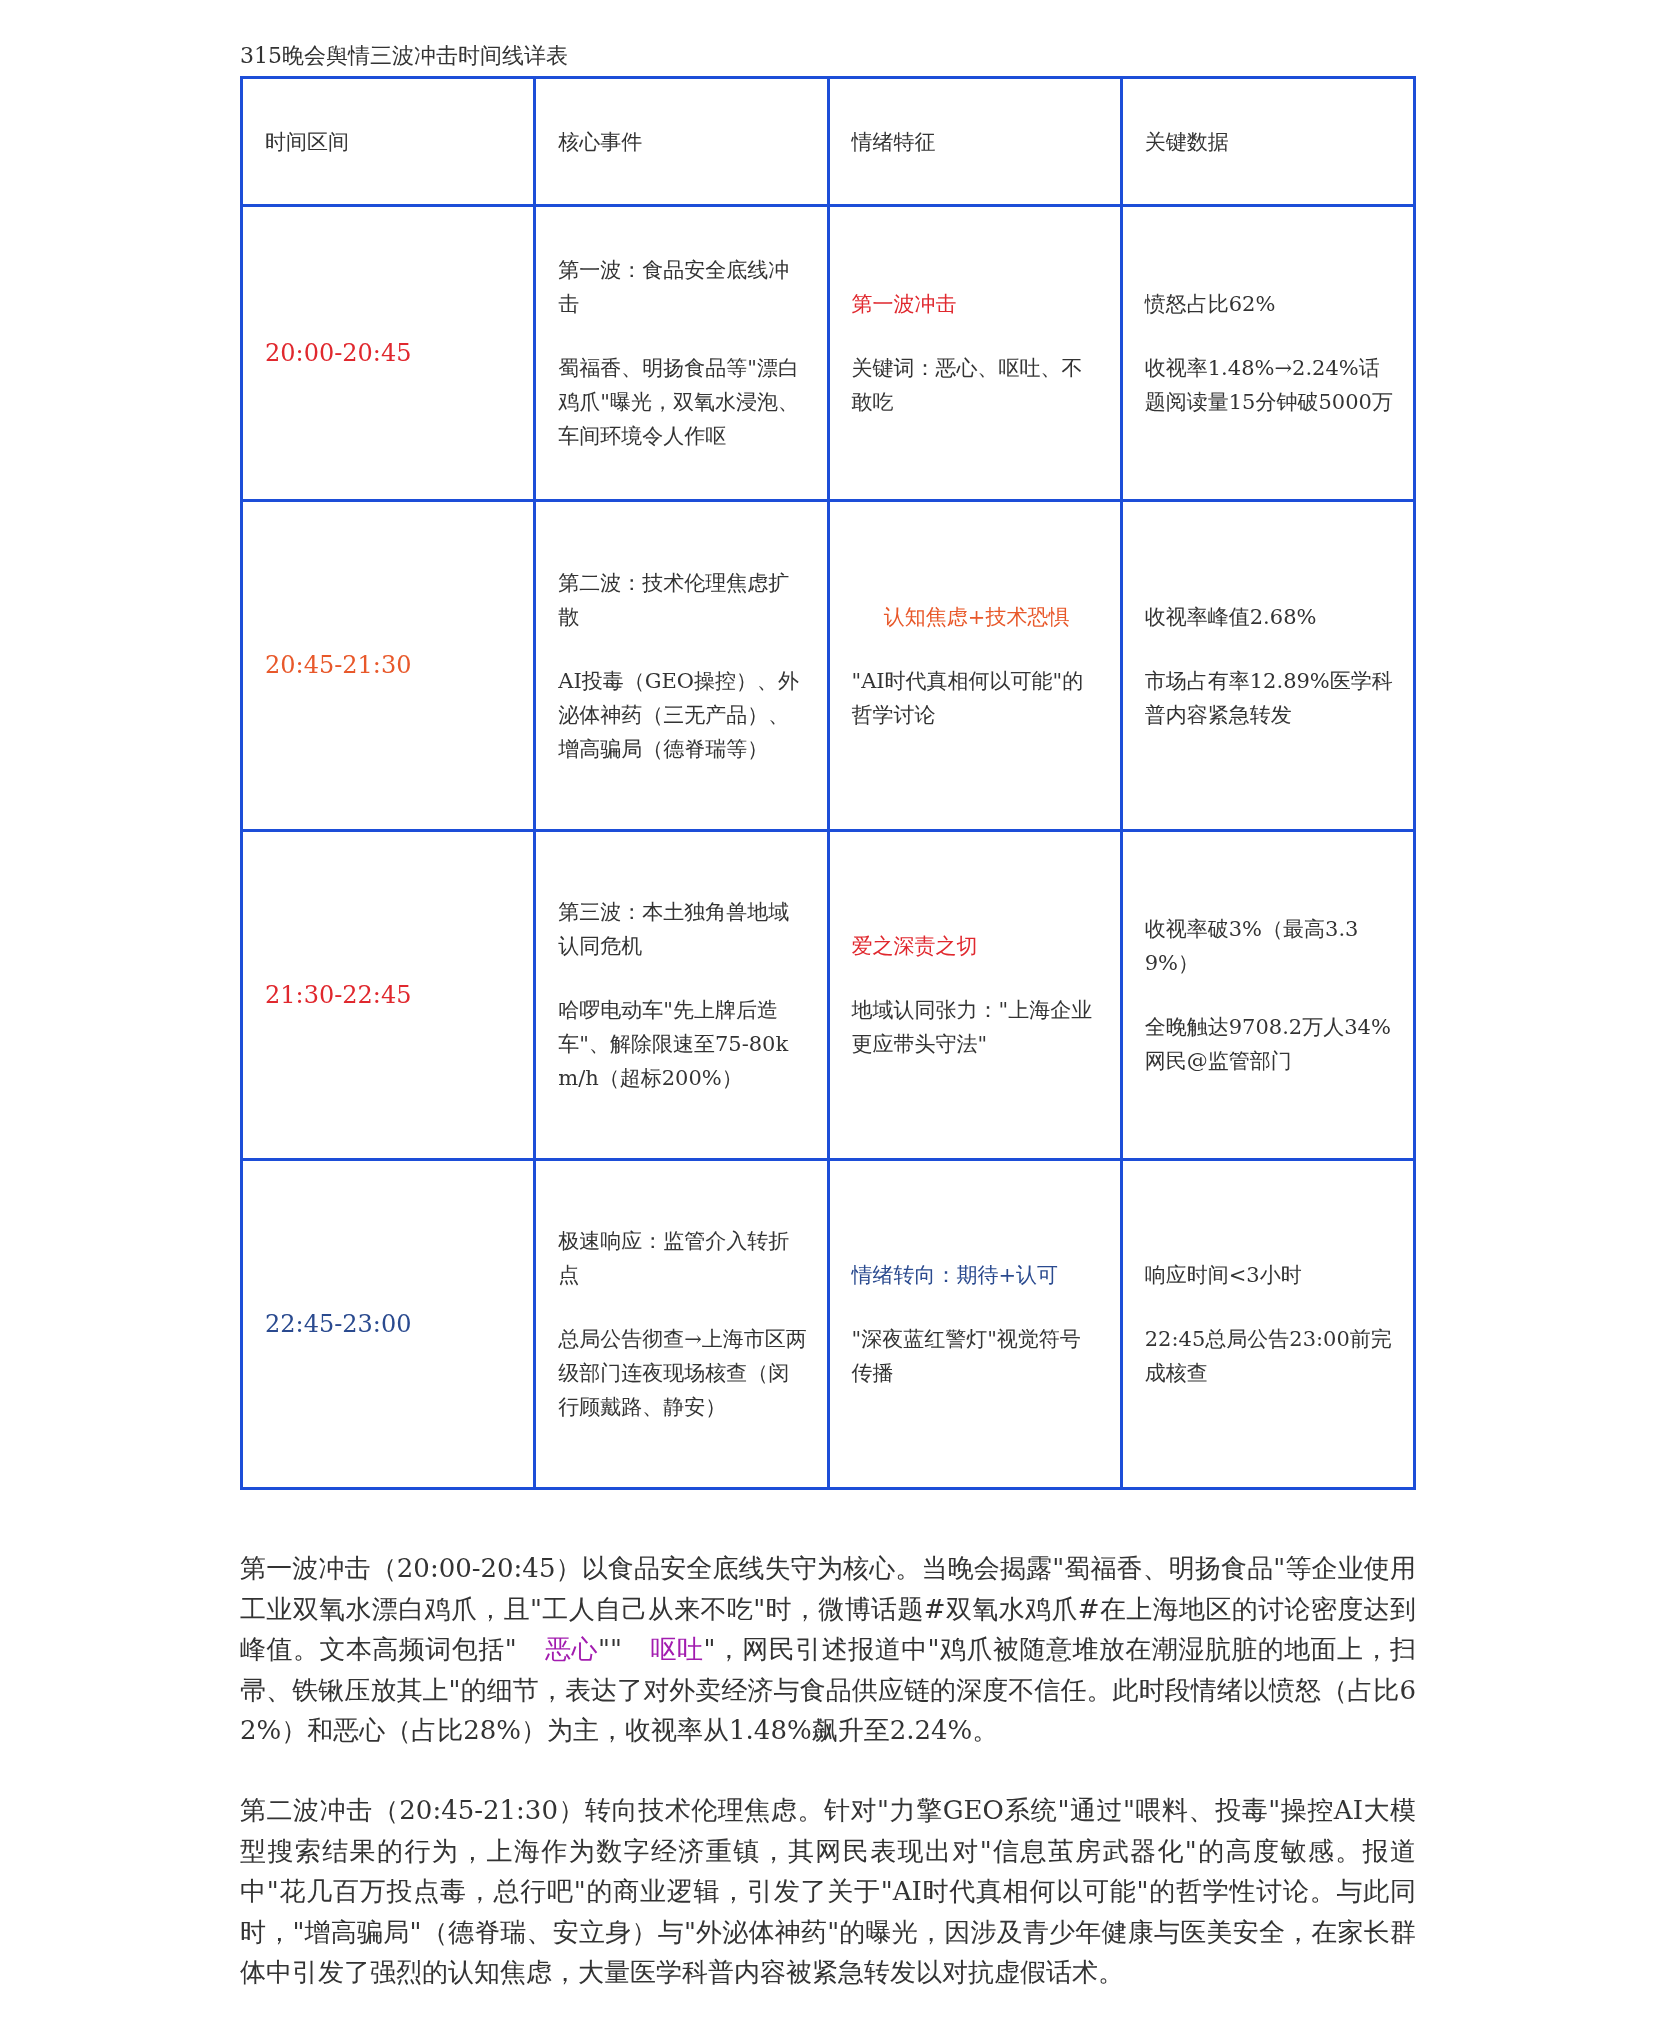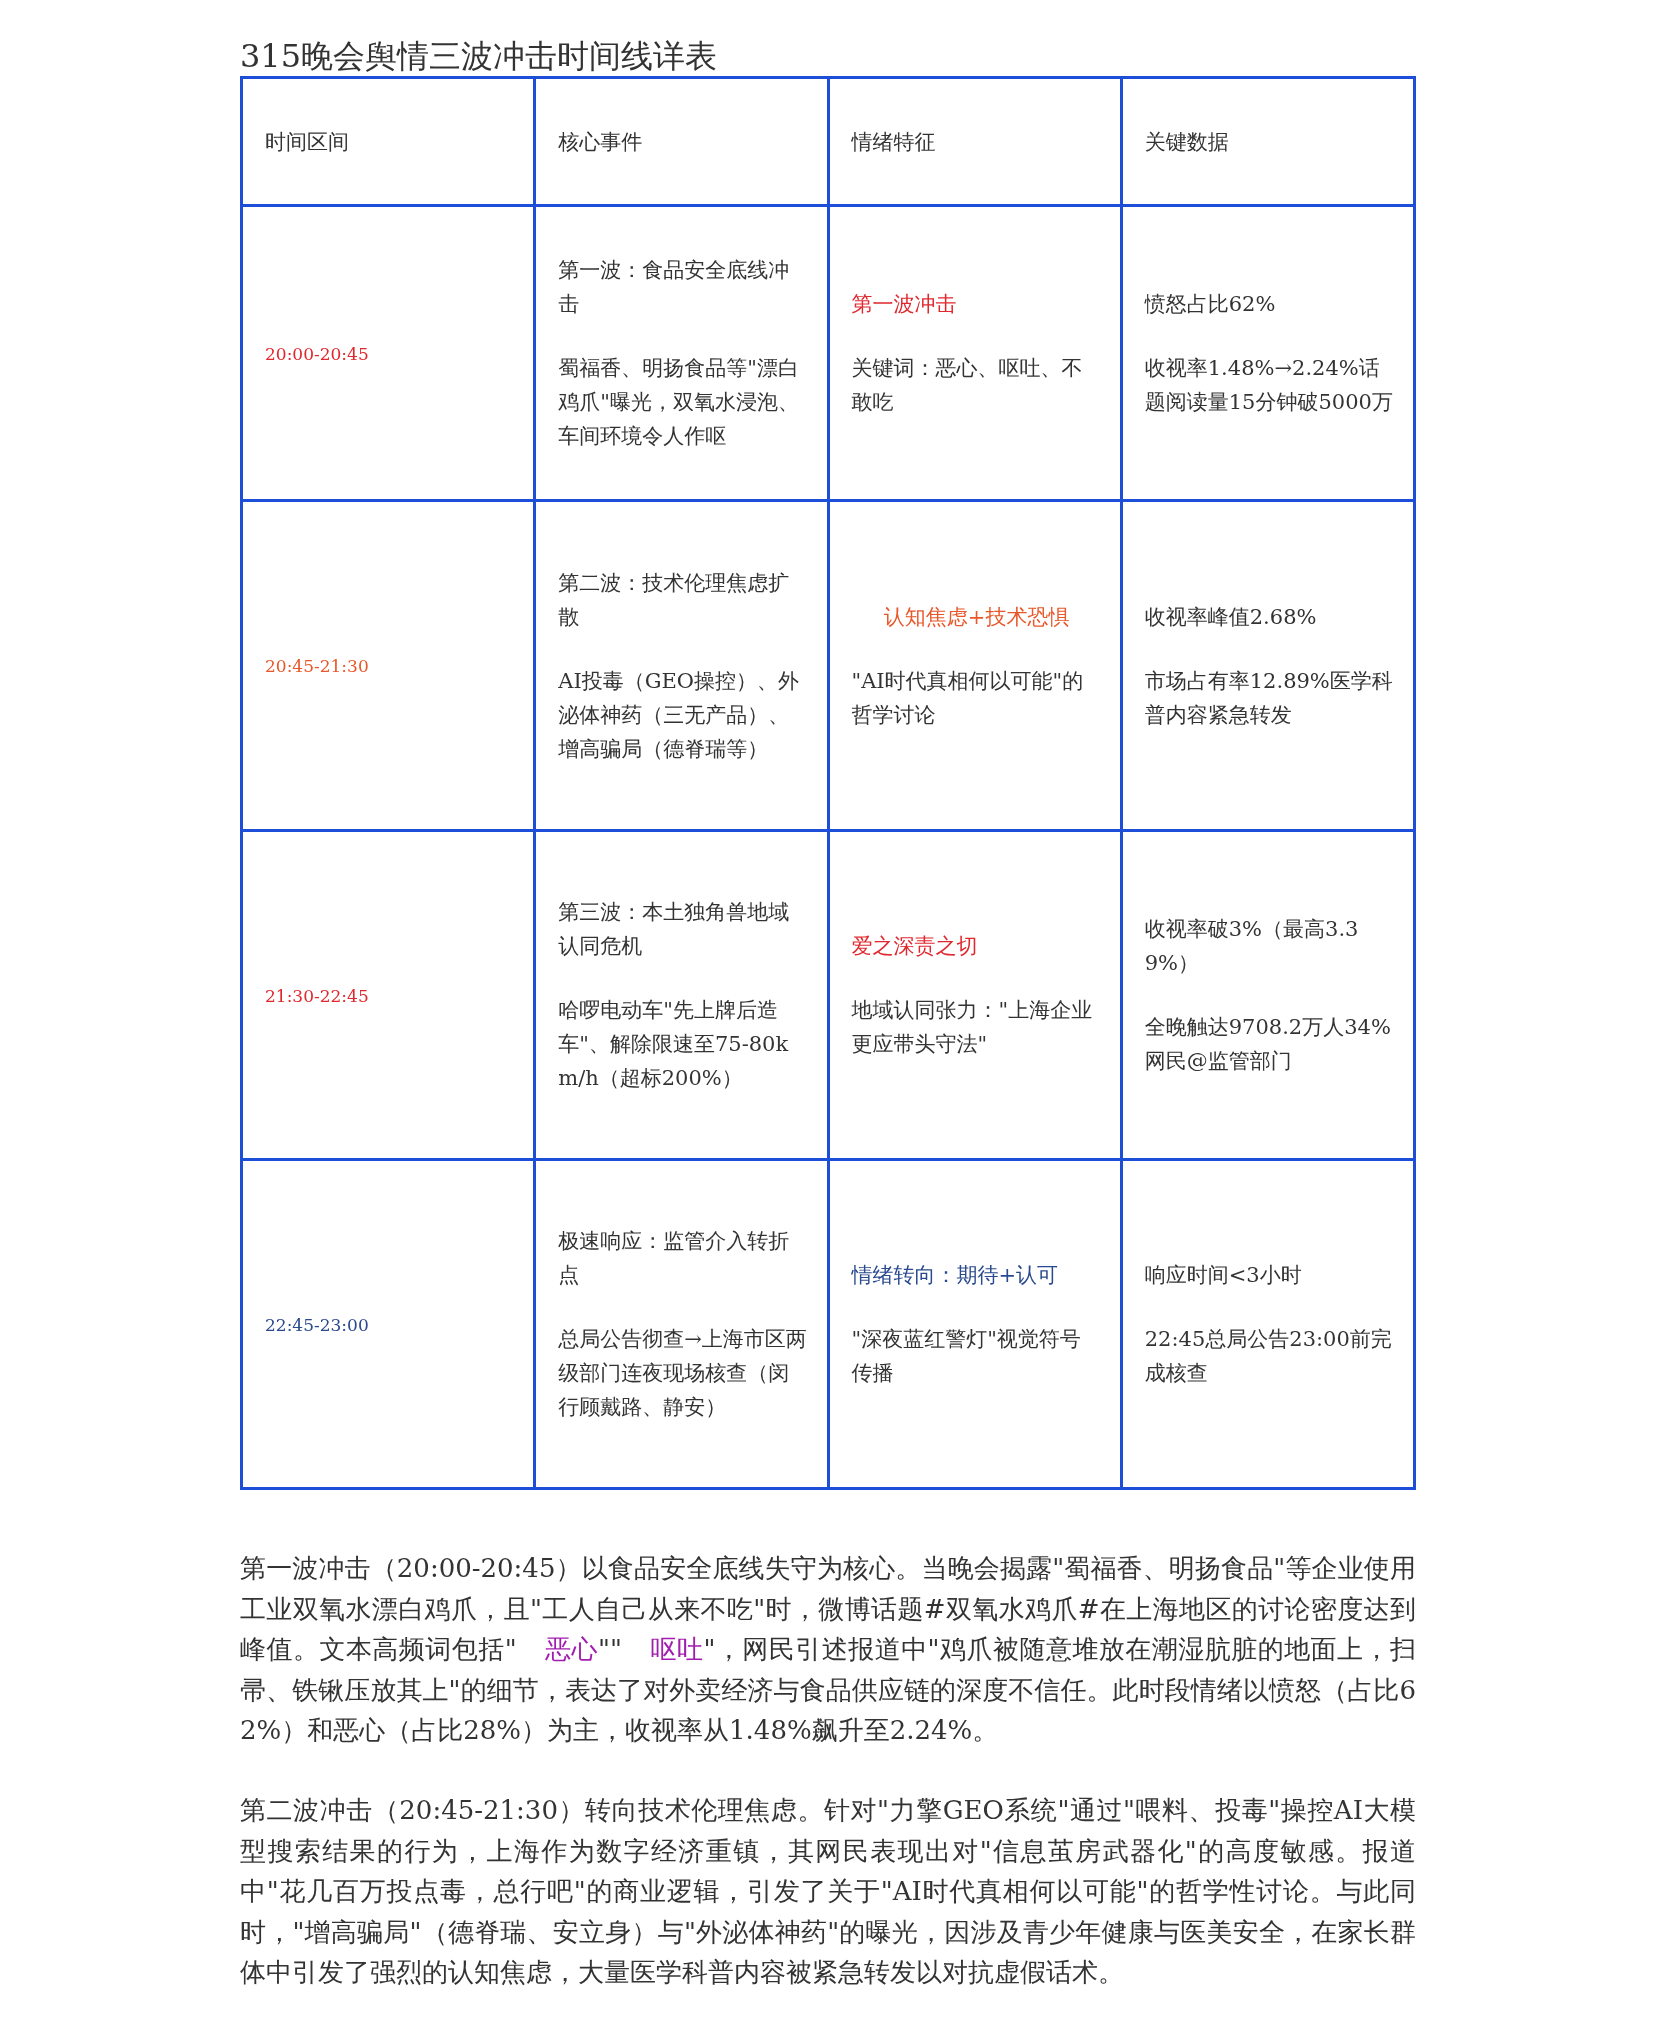--- a/index.html
+++ b/index.html
@@ -18,21 +18,21 @@
   .page {
     position: absolute;
     left: 240px;
     top: 0;
     width: 1176px;
   }
   .doc-title {
     position: absolute;
     left: 0;
     top: 40px;
-    font-size: 32px;
+    font-size: 22px;
     line-height: 32px;
     color: #333333;
     white-space: nowrap;
   }
   table.timeline {
     position: absolute;
     left: 0;
     top: 76px;
     width: 1176px;
     border-collapse: collapse;
@@ -51,21 +51,21 @@
     color: #333333;
     word-break: break-all;
   }
   table.timeline th { height: 125px; }
   tr.row-1 td { height: 292px; }
   tr.row-2 td { height: 327px; }
   tr.row-3 td { height: 326px; }
   tr.row-4 td { height: 326px; }
   .cell-block { display: block; }
   .cell-block + .cell-block { margin-top: 30px; }
-  .time-label { font-size: 17px; }
+  .time-label { font-size: 24px; }
   .c-red { color: #e0282e; }
   .c-orange { color: #e8582a; text-align: center; }
   .c-blue { color: #2a4a8f; }
 
   .para {
     position: absolute;
     left: 0;
     width: 1176px;
     font-size: 26px;
     line-height: 40.5px;

